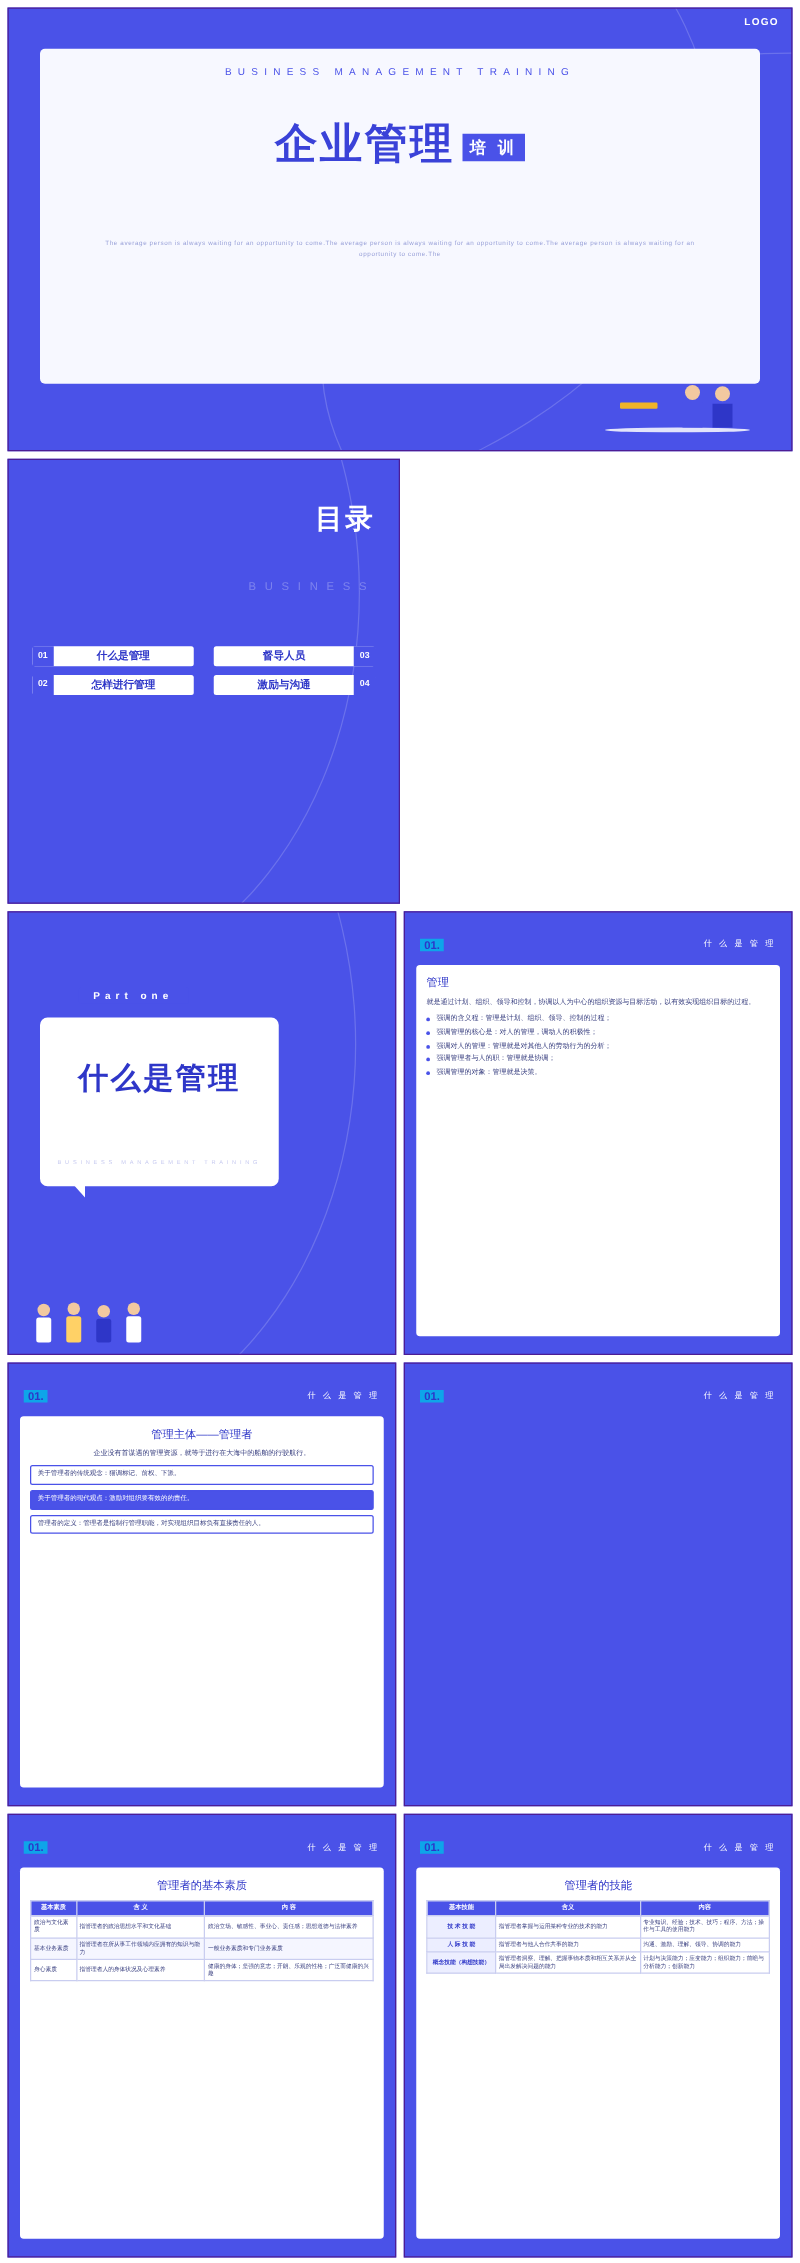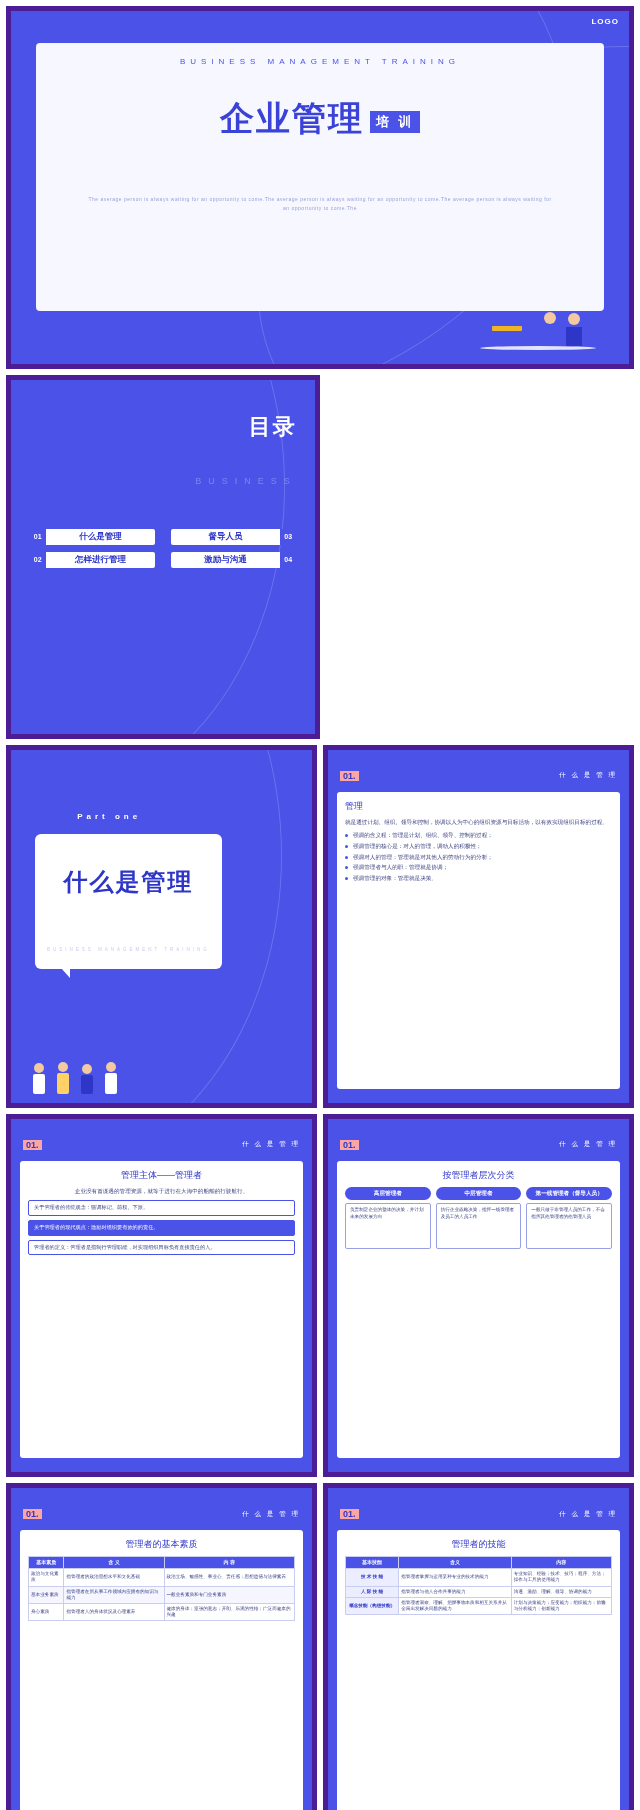--- a/index.html
+++ b/index.html
@@ -9,21 +9,21 @@
     background: #ffffff;
     font-family: "Liberation Sans", "DejaVu Sans", sans-serif;
     color: #232a68;
   }
   .deck { width:640px; padding:6px 6px 10px 6px; }
   .row { display:flex; gap:6px; margin-bottom:6px; }
   .slide {
     position:relative;
     width:100%;
     background:#4a52e8;
-    border:5px solid #4c1d95;
+    border:1px solid #4c1d95;
     overflow:hidden;
     padding-left:12px;
   }
   .half { width:50%; }
   .full { width:100%; }
   
   .s16 { padding-top:56.25%; }
   .inner { position:absolute; inset:0; }
 
   
@@ -67,21 +67,21 @@
     text-align:center; color:#98a0d8; font-size:5px; line-height:1.9;
     letter-spacing:0.5px;
   }
 
   
   .hdr {
     position:absolute; left:4%; right:4%; top:6%;
     display:flex; justify-content:space-between; align-items:center;
   }
   .hdr .num {
-    color:#2e36c8; font-size:9px; font-weight:bold; background:#fca5a5;
+    color:#2e36c8; font-size:9px; font-weight:bold; background:#0ea5e9;
     padding:0 3px;
   }
   .hdr .chap { color:#fff; font-size:6.5px; letter-spacing:2px; }
   .body-card {
     position:absolute; left:3%; right:3%; top:12%; bottom:4%;
     background:#fff; border-radius:3px; padding:6px 8px;
   }
   .sec-title {
     text-align:center; color:#2e36c8; font-weight:normal;
     font-size:9px; margin:2px 0 5px 0;
@@ -303,37 +303,20 @@
         </div>
       </div>
     </div>
 
     <div class="slide half s16">
       <div class="inner">
         <div class="hdr">
           <span class="num">01.</span>
           <span class="chap">什 么 是 管 理</span>
         </div>
-        <div class="body-card">
-          <div class="sec-title">按管理者层次分类</div>
-          <div class="cols">
-            <div class="col">
-              <div class="pill">高层管理者</div>
-              <div class="framebox">负责制定企业的整体的决策，并计划未来的发展方向</div>
-            </div>
-            <div class="col">
-              <div class="pill">中层管理者</div>
-              <div class="framebox">执行企业战略决策，指挥一线管理者及员工的人员工作</div>
-            </div>
-            <div class="col">
-              <div class="pill">第一线管理者（督导人员）</div>
-              <div class="framebox">一般只做于非管理人员的工作，不会指挥其他管理者的他管理人员</div>
-            </div>
-          </div>
-        </div>
       </div>
     </div>
   </div>
 
   <div class="row">
     <div class="slide half s16">
       <div class="inner">
         <div class="hdr">
           <span class="num">01.</span>
           <span class="chap">什 么 是 管 理</span>

